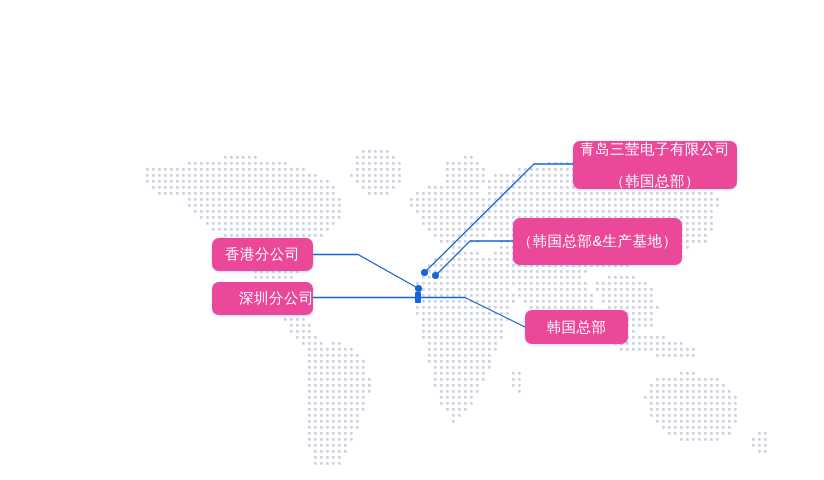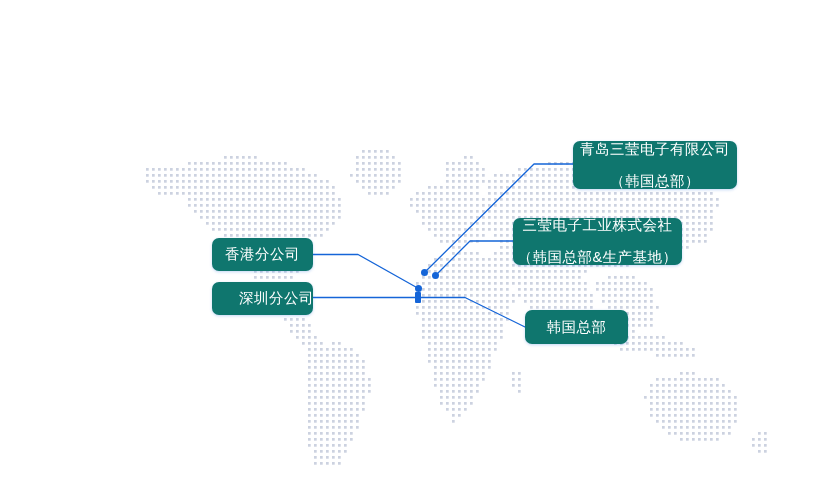--- a/index.html
+++ b/index.html
@@ -39,21 +39,21 @@
     left: 0; top: 0;
     width: 824px;
     height: 480px;
     display: block;
     pointer-events: none;
   }
 
   
   .label-box {
     position: absolute;
-    background: #0f766e;
+    background: #ec4899;
     color: #ffffff;
     border-radius: 7px;
     box-sizing: border-box;
     display: flex;
     flex-direction: column;
     align-items: center;
     justify-content: center;
     text-align: center;
     letter-spacing: 0.5px;
     box-shadow: 0 1px 3px rgba(21,101,216,0.25);
@@ -2264,21 +2264,20 @@
   <span class="marker-dot dot-korea"></span>
   <span class="marker-dot dot-shanghai"></span>
   <span class="marker-dot sq dot-shenzhen"></span>
 
   <div class="label-box box-qingdao">
     <span class="line">青岛三莹电子有限公司</span>
     <span class="line">（韩国总部）</span>
   </div>
 
   <div class="label-box box-korea">
-    <span class="line">三莹电子工业株式会社</span>
     <span class="line">（韩国总部&amp;生产基地）</span>
   </div>
 
   <div class="label-box box-shanghai">
     <span class="line">香港分公司</span>
   </div>
 
   <div class="label-box box-shenzhen">
     <span class="line">深圳分公司</span>
   </div>

